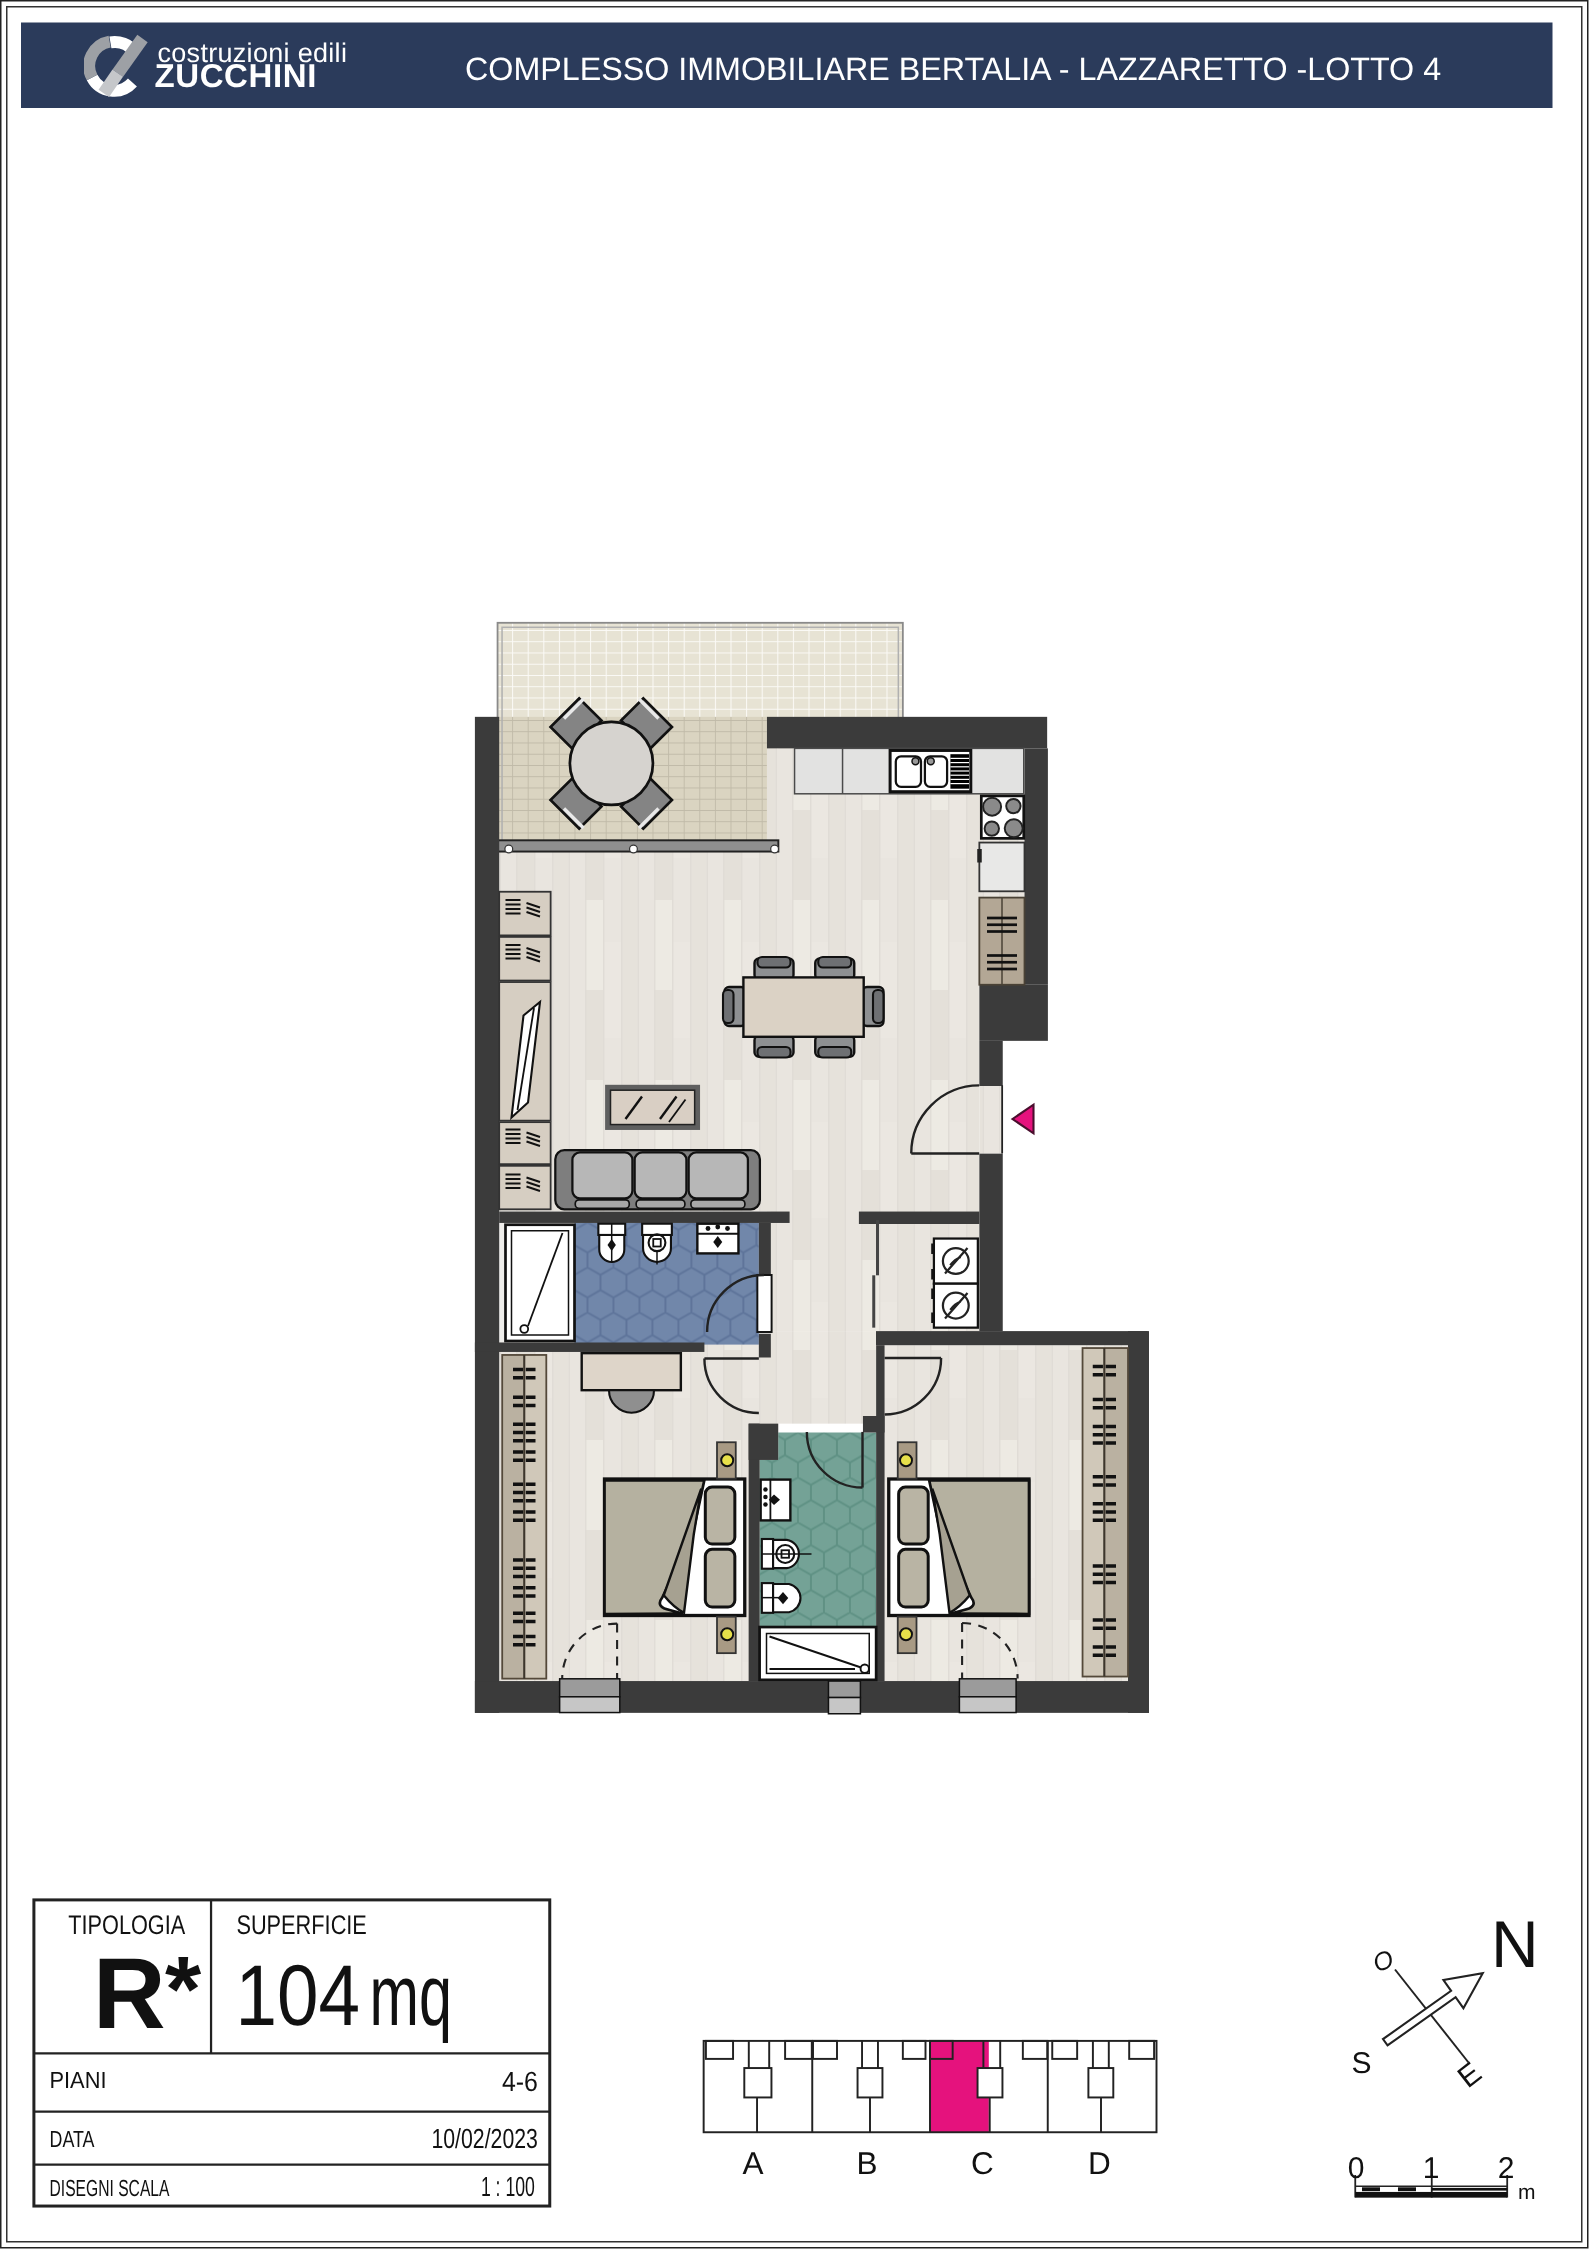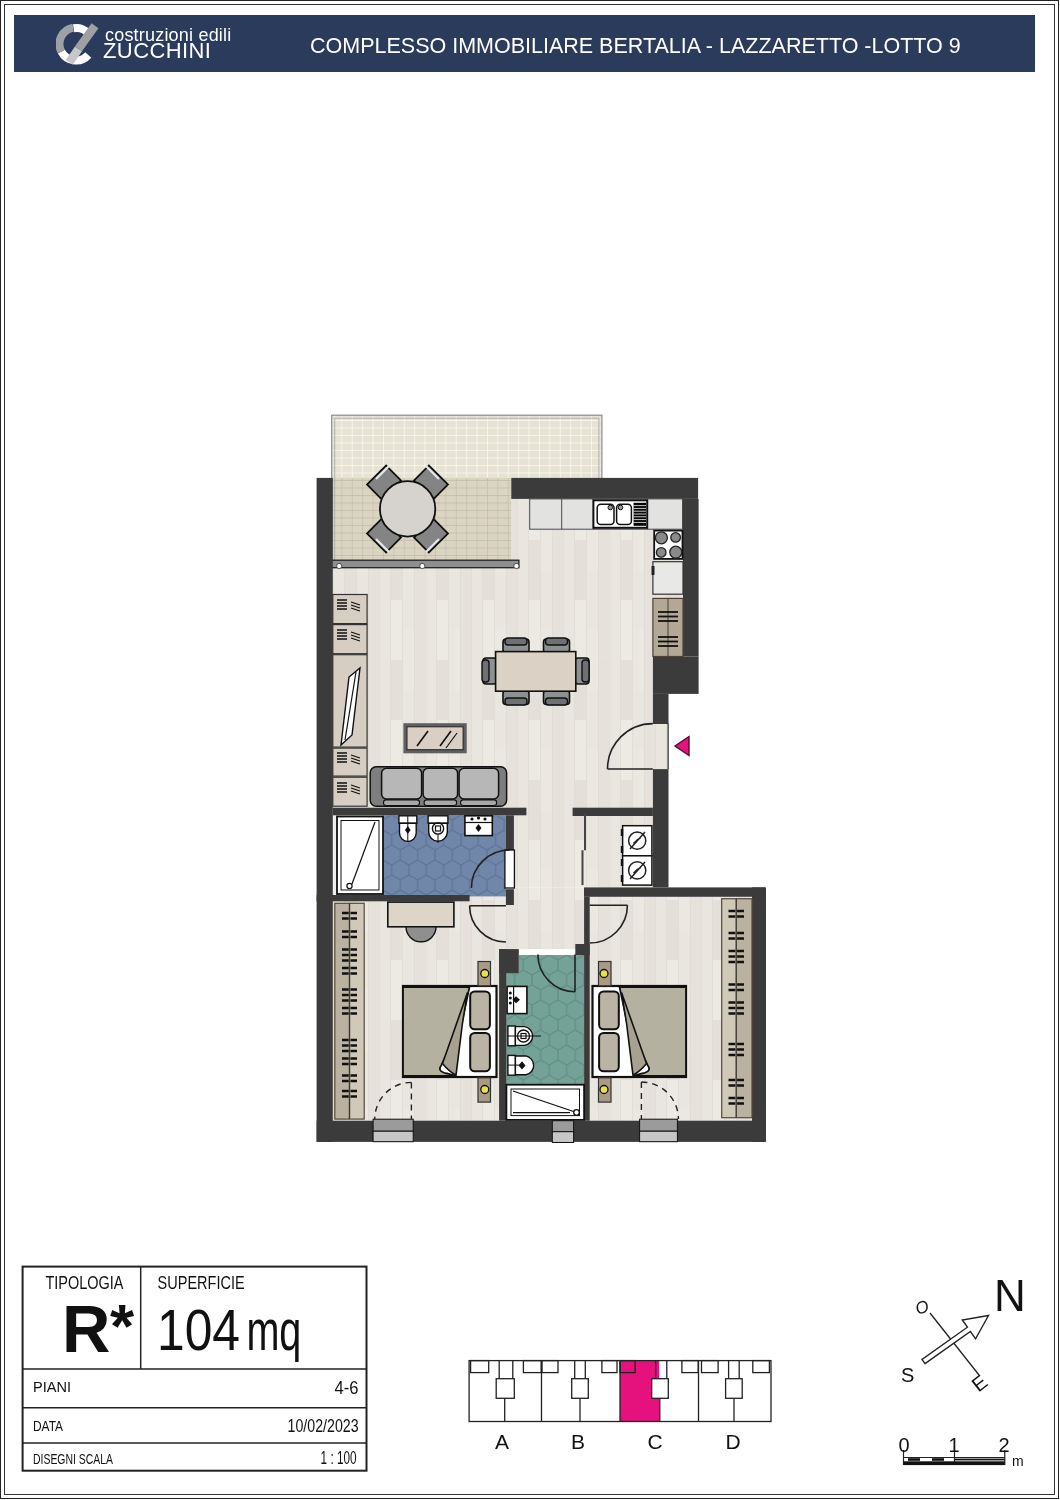--- a/index.html
+++ b/index.html
@@ -19,23 +19,23 @@
   <g fill="none">
     <path d="M 17.6 10.2 A 16.5 16.5 0 0 1 33.5 16.5" stroke="#ffffff" stroke-width="8"></path>
     <path d="M 32.3 37 A 16.5 16.5 0 0 1 5.4 33.7" stroke="#ffffff" stroke-width="8"></path>
     <path d="M 5.4 33.7 A 16.5 16.5 0 0 1 17.1 9.7" stroke="#9da0a5" stroke-width="8"></path>
     <path d="M 39 7.7 L 22.5 30.8" stroke="#9da0a5" stroke-width="8.5"></path>
     <path d="M 22.5 30.8 L 13.2 44.3" stroke="#c5c7ca" stroke-width="8.5"></path>
   </g>
 </svg>
 
 <div class="abs" style="left:105px;top:25px;color:#fff;font-size:18px;letter-spacing:0.2px;">costruzioni edili</div>
-<div class="abs" style="left:103px;top:38px;color:#fff;font-size:22px;font-weight:normal;letter-spacing:0.4px;">ZUCCHINI</div>
-
-<div class="abs" style="left:310px;top:34px;white-space:nowrap;color:#fff;font-size:21.5px;">COMPLESSO IMMOBILIARE BERTALIA - LAZZARETTO -LOTTO 9</div>
+<div class="abs" style="left:103px;top:38px;color:#fff;font-size:22px;font-weight:bold;letter-spacing:0.4px;">ZUCCHINI</div>
+
+<div class="abs" style="left:310px;top:34px;white-space:nowrap;color:#fff;font-size:21.5px;">COMPLESSO IMMOBILIARE BERTALIA - LAZZARETTO -LOTTO 4</div>
 
 <svg class="abs" style="left:0px;top:0px;" width="1060" height="1500" viewBox="0 0 1060 1500">
 <defs>
   <pattern id="wood" x="0" y="0" width="46" height="120" patternUnits="userSpaceOnUse">
     <rect width="46" height="120" fill="#e9e5df"></rect>
     <rect x="0" width="11" height="120" fill="#e6e2db"></rect>
     <rect x="22" width="12" height="60" fill="#edeae3"></rect>
     <rect x="22" y="60" width="12" height="60" fill="#e4e0d9"></rect>
     <rect x="34" y="28" width="12" height="64" fill="#ebe7e1"></rect>
     <path d="M11.5 0 V120 M22.5 0 V120 M34.5 0 V120 M0.5 0 V120" stroke="#e0dcd6" stroke-width="0.9"></path>

